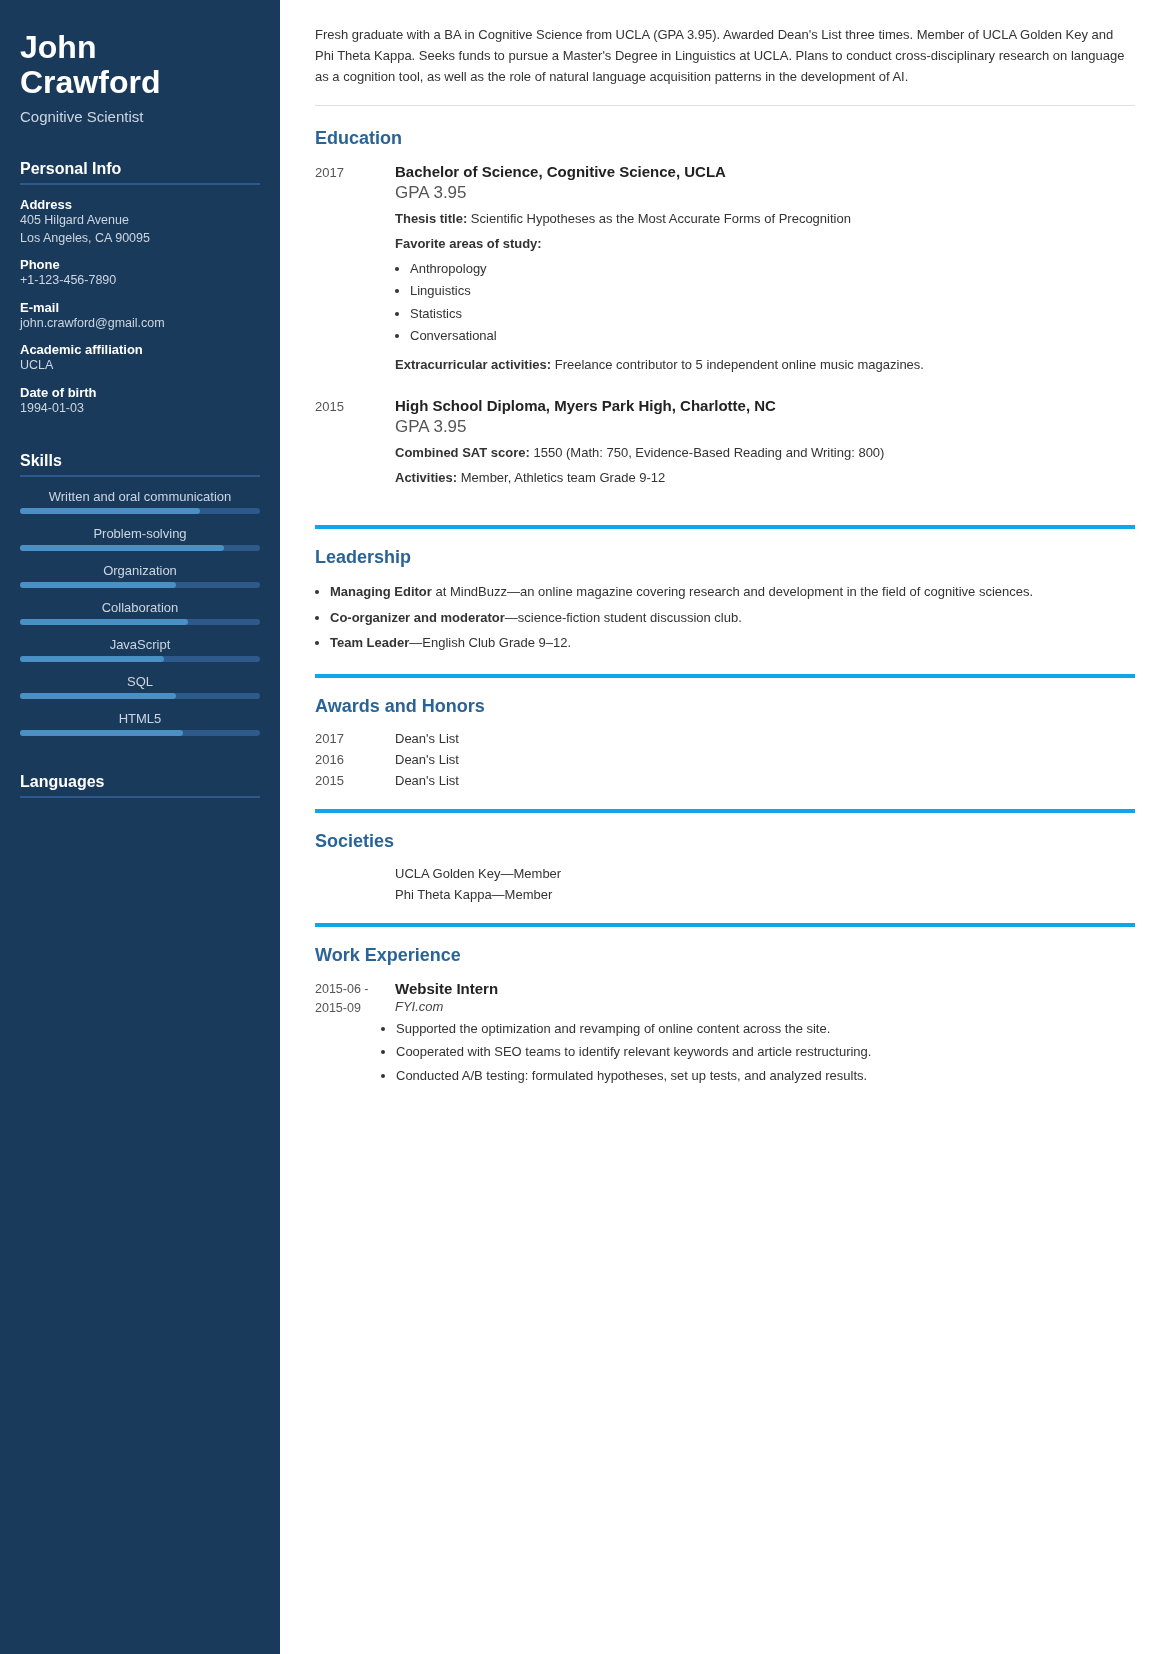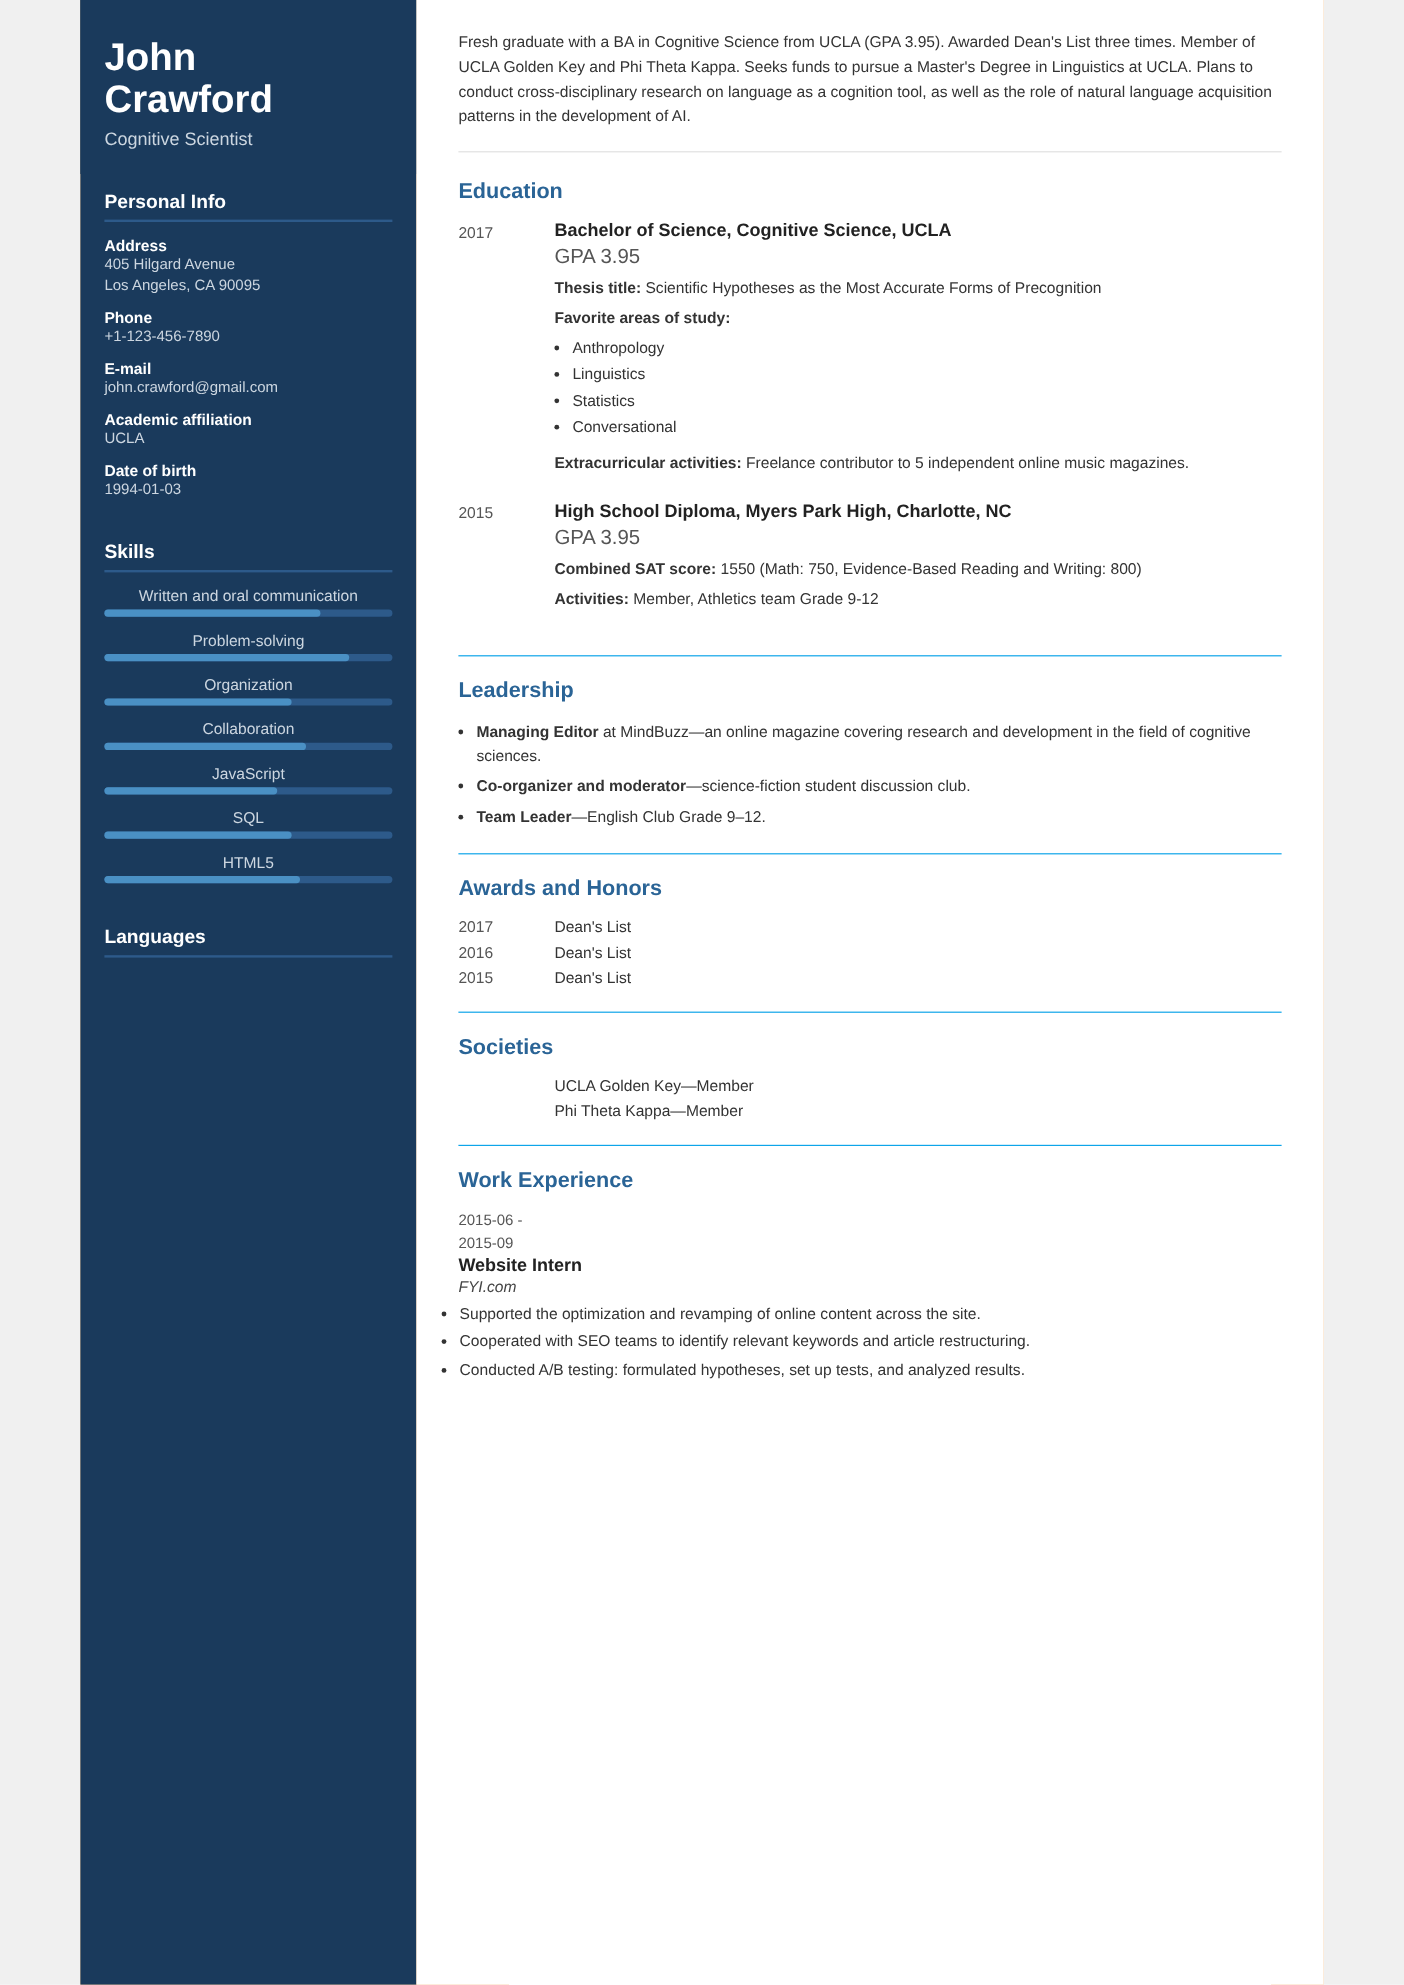--- a/index.html
+++ b/index.html
@@ -5,24 +5,24 @@
     * { margin: 0; padding: 0; box-sizing: border-box; }
     body {
       font-family: Arial, sans-serif;
       font-size: 13px;
       background: #f0f0f0;
       display: flex;
       justify-content: center;
       padding: 0;
     }
     .resume {
-      width: 1036px;
+      width: 1170px;
       min-height: 1654px;
       display: flex;
-      background: #fdba74;
+      background: #eab308;
     }
     
     .sidebar {
       width: 280px;
       min-width: 280px;
       background: #1a3a5c;
       color: #fff;
       padding: 0;
       display: flex;
       flex-direction: column;
@@ -111,21 +111,21 @@
     .summary {
       font-size: 13px;
       color: #333;
       line-height: 1.6;
       margin-bottom: 22px;
       border-bottom: 1px solid #e0e0e0;
       padding-bottom: 18px;
     }
     .section {
       margin-bottom: 18px;
-      border-bottom: 1px solid #0ea5e9;
+      border-bottom: 4px solid #0ea5e9;
       padding-bottom: 15px;
     }
     .section:last-child {
       border-bottom: none;
     }
     .section-title {
       font-size: 18px;
       font-weight: bold;
       color: #2a6496;
       margin-bottom: 14px;
@@ -211,21 +211,20 @@
       min-width: 80px;
     }
     .society-name {
       font-size: 13px;
       color: #333;
     }
     
     .work-entry {
       display: flex;
       margin-bottom: 14px;
-      flex-direction: column;
     }
     .work-dates {
       width: 80px;
       min-width: 80px;
       font-size: 12.5px;
       color: #555;
       line-height: 1.5;
     }
     .work-content {
       flex: 1;

